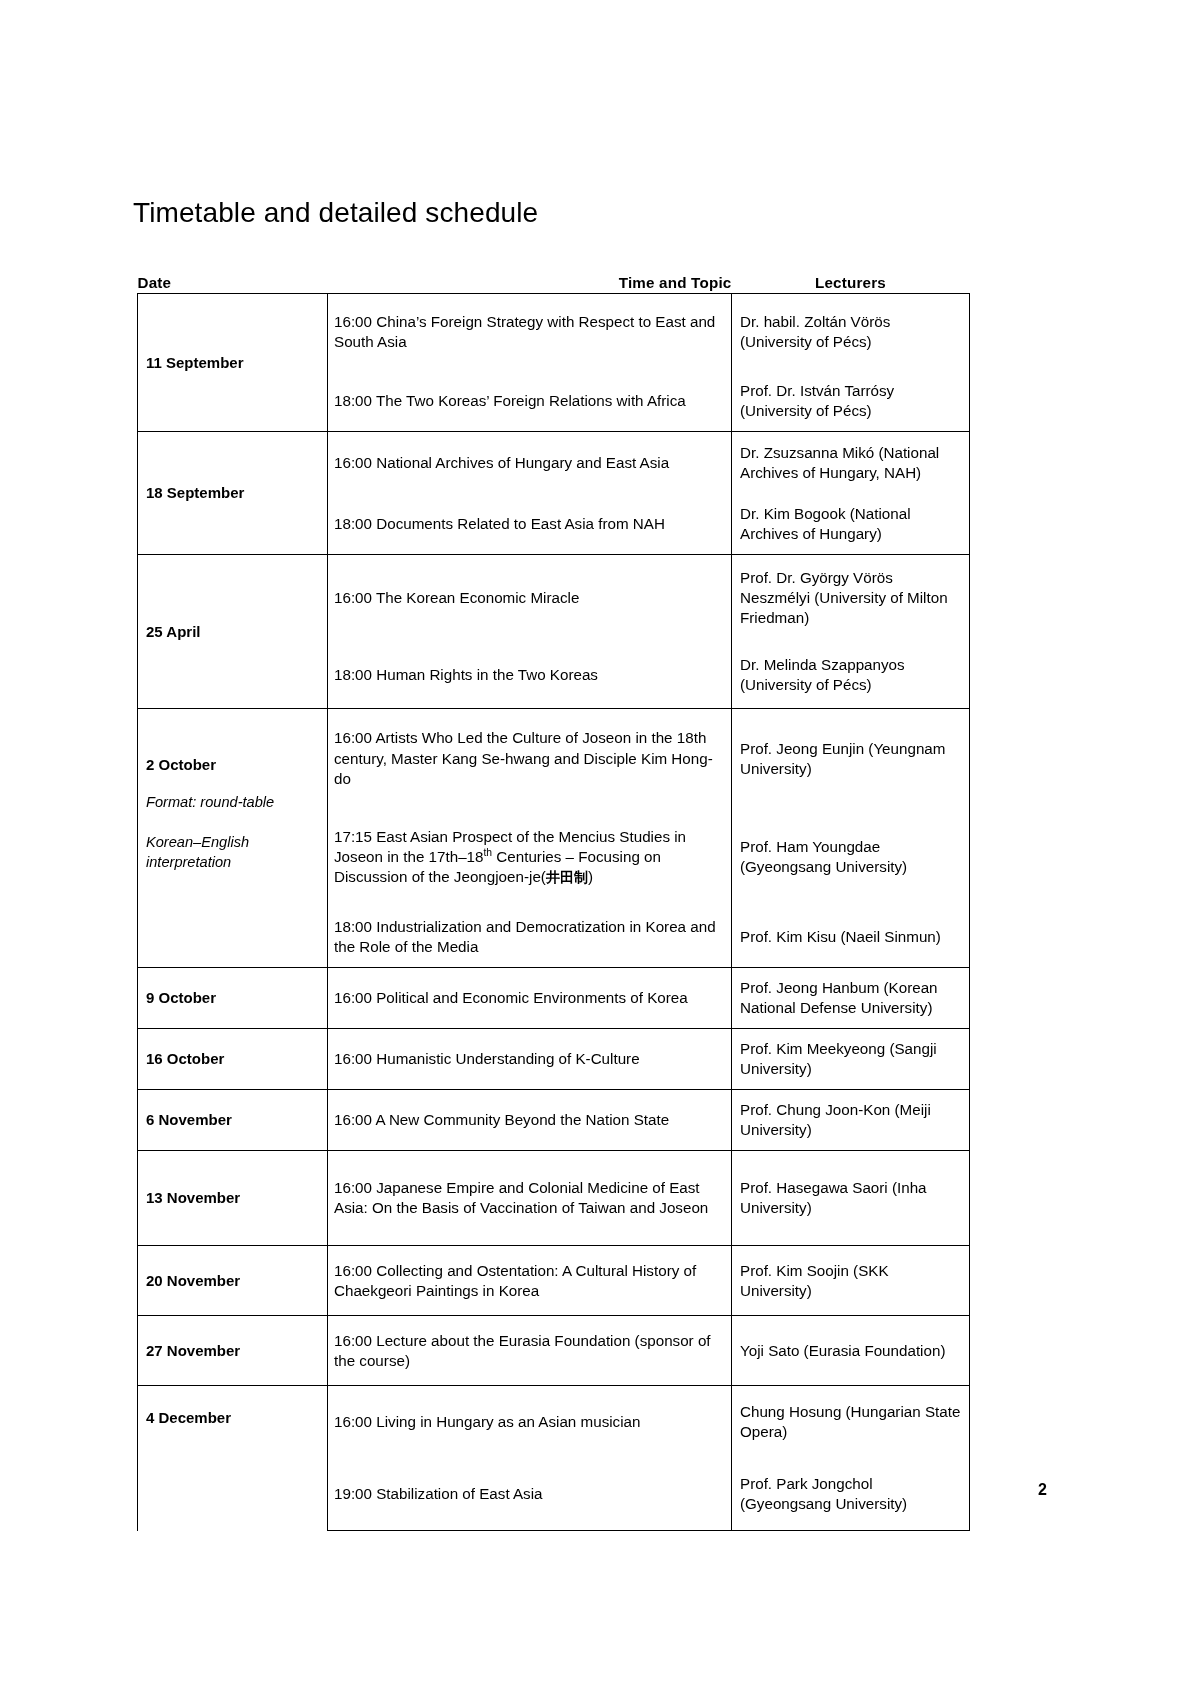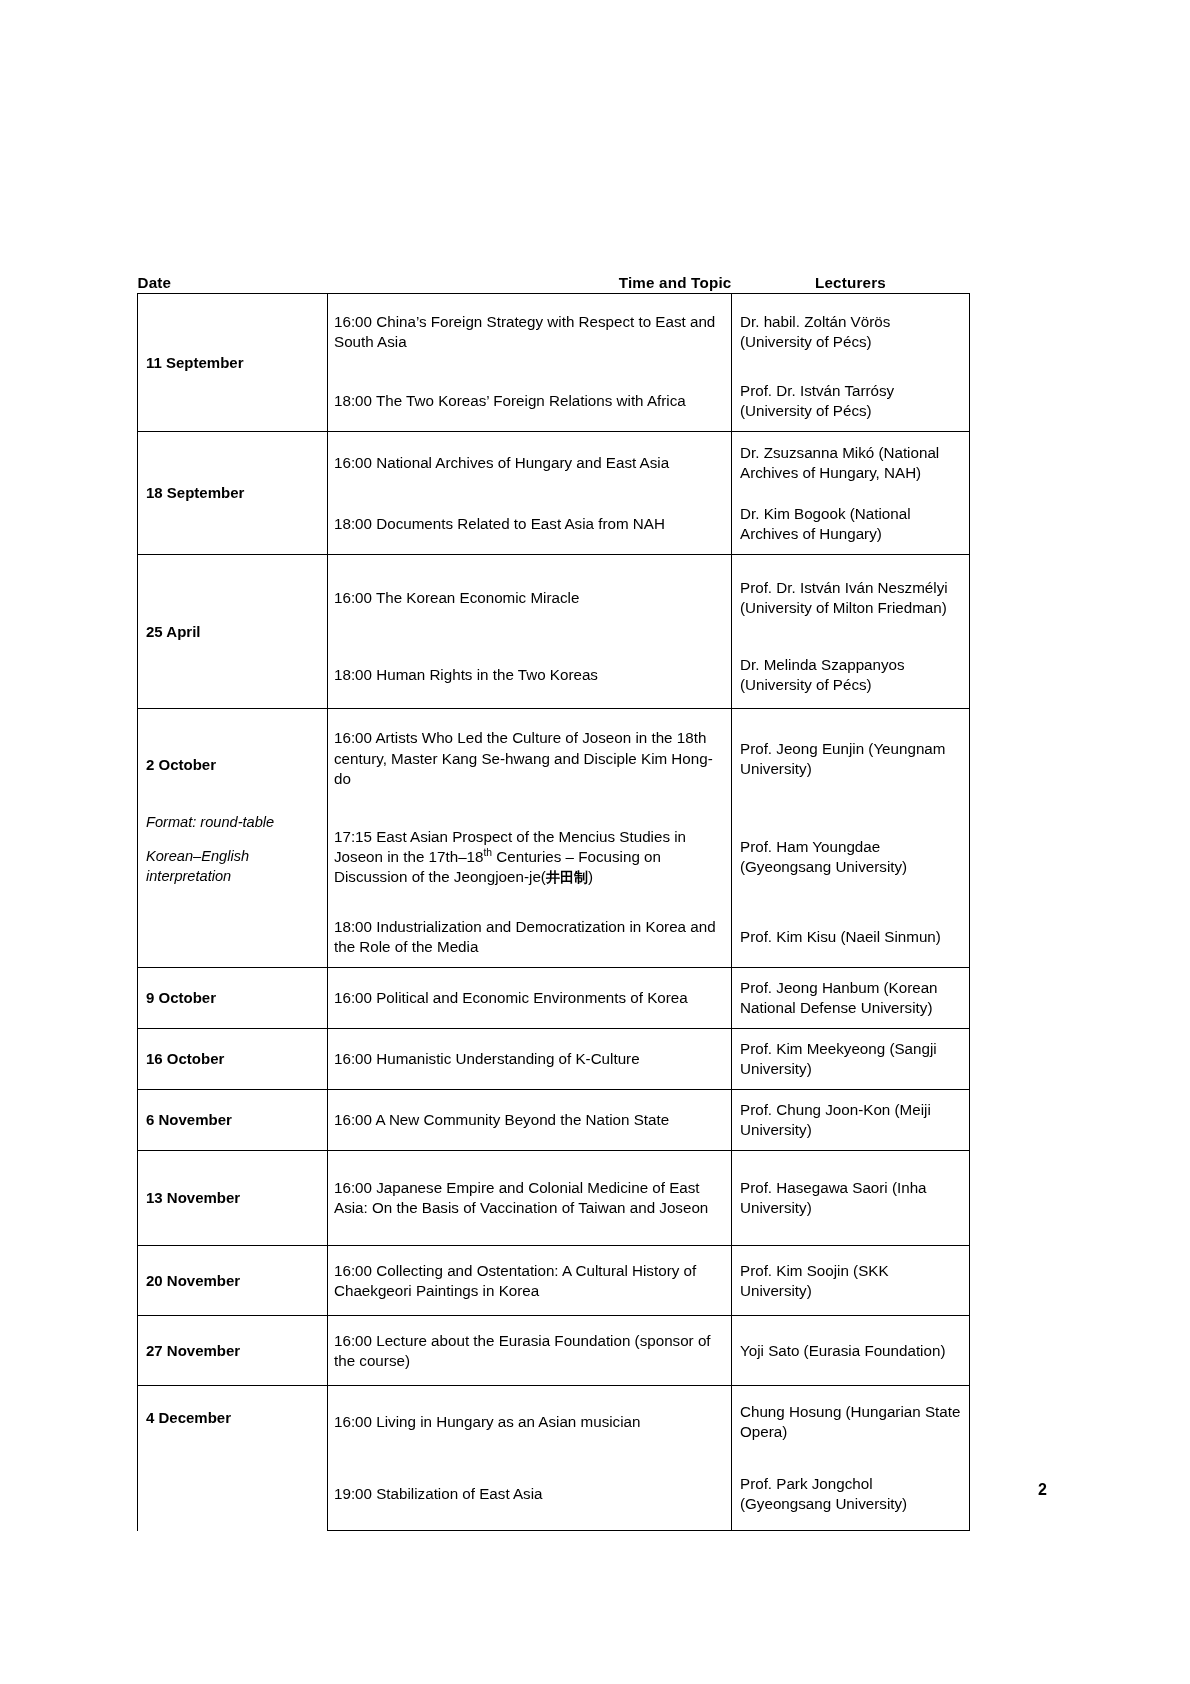--- a/index.html
+++ b/index.html
@@ -93,28 +93,28 @@
   
   td.inner-top    { border-bottom: 0; }
   td.inner-bottom { border-top: 0; }
   td.inner-mid    { border-top: 0; border-bottom: 0; }
 
   .fmt-note {
     font-style: italic;
     font-weight: 400;
     font-size: 14.6px;
     line-height: 1.35;
-    margin-top: 38px;
+    margin-top: 18px;
   }
   .fmt-note2 {
     font-style: italic;
     font-weight: 400;
     font-size: 14.6px;
     line-height: 1.35;
-    margin-top: 14px;
+    margin-top: 20px;
   }
   sup.ord {
     font-size: 0.68em;
     vertical-align: super;
     line-height: 0;
   }
   .cjk {
     font-family: "DejaVu Sans", sans-serif;
     font-weight: 700;
     font-size: 14px;
@@ -126,20 +126,21 @@
     font-size: 16px;
     font-weight: 700;
     color: #000;
   }
 </style>
 </head>
 <body>
 
 <div class="page">
 
+  <h1 class="page-title">Timetable and detailed schedule</h1>
 
   <div class="sched-wrap">
     <table class="sched">
       <colgroup>
         <col class="c-date">
         <col class="c-topic">
         <col class="c-lect">
       </colgroup>
       <thead>
         <tr>
@@ -167,21 +168,21 @@
           <td class="cell-lect inner-top">Dr. Zsuzsanna Mikó (National Archives of Hungary, NAH)</td>
         </tr>
         <tr>
           <td class="cell-topic inner-bottom" style="height:47px">18:00 Documents Related to East Asia from NAH</td>
           <td class="cell-lect inner-bottom">Dr. Kim Bogook (National Archives of Hungary)</td>
         </tr>
 
         <tr>
           <td class="cell-date inner-top" rowspan="2">25 April</td>
           <td class="cell-topic inner-top" style="height:72px">16:00  The Korean Economic Miracle</td>
-          <td class="cell-lect inner-top">Prof. Dr. István Iván Neszmélyi (University of Milton Friedman)</td>
+          <td class="cell-lect inner-top">Prof. Dr. György Vörös Neszmélyi (University of Milton Friedman)</td>
         </tr>
         <tr>
           <td class="cell-topic inner-bottom" style="height:53px">18:00  Human Rights in the Two Koreas</td>
           <td class="cell-lect inner-bottom">Dr. Melinda Szappanyos (University of Pécs)</td>
         </tr>
 
         <tr>
           <td class="cell-date inner-top" rowspan="3" style="vertical-align:top">
             <div style="margin-top:42px">2 October</div>
             <div class="fmt-note">Format: round-table</div>

